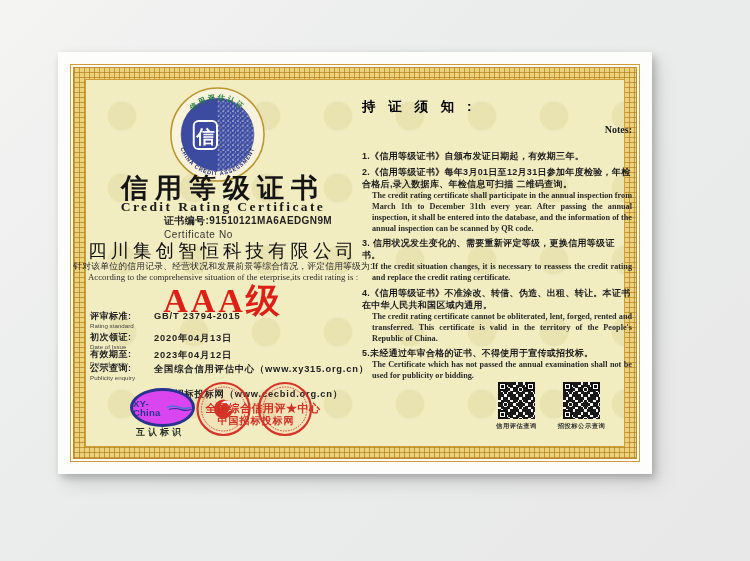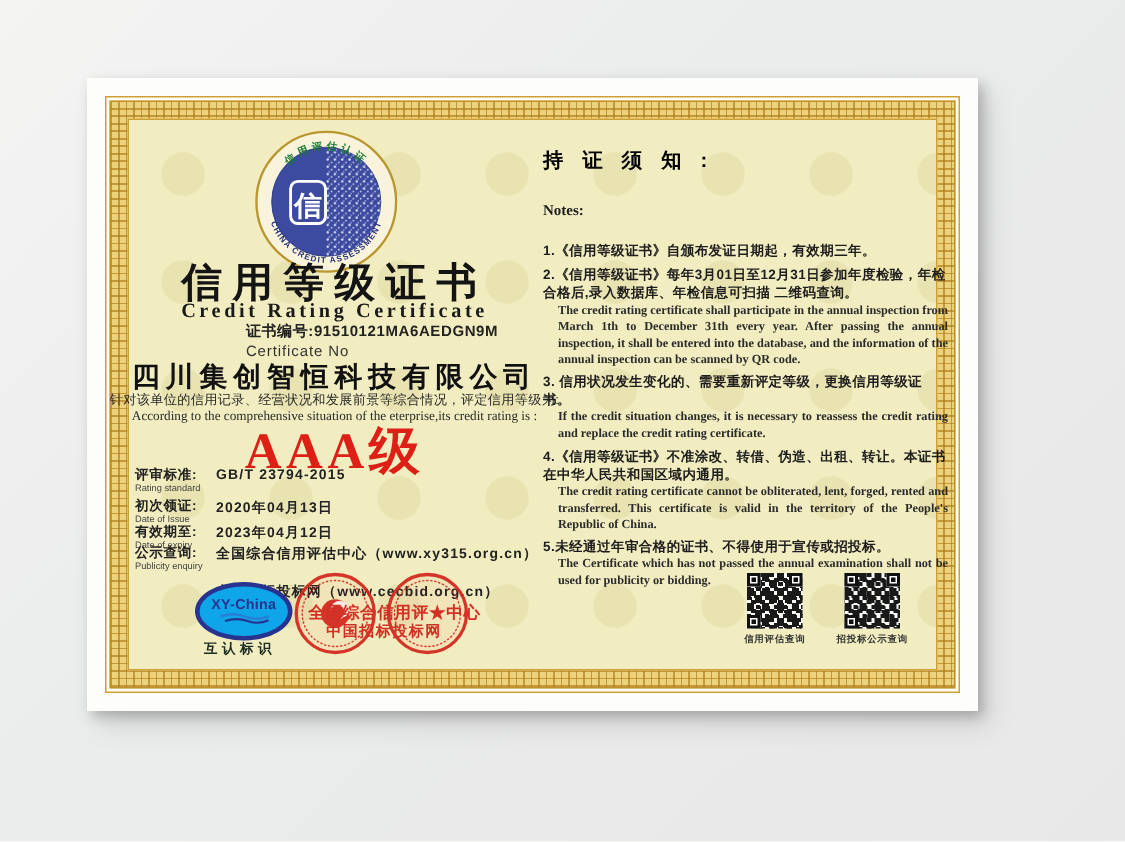--- a/index.html
+++ b/index.html
@@ -23,56 +23,56 @@
   .logo{left:111px;top:34px;width:97px;height:97px;}
 
   .title-zh{left:4px;top:118px;width:322px;font-size:27px;font-weight:bold;letter-spacing:7px;
     color:#141414;font-family:"Liberation Serif",serif;}
   .title-en{left:4px;top:147px;width:322px;font-size:13.5px;font-weight:bold;letter-spacing:2.4px;
     color:#1a1a1a;font-family:"Liberation Serif",serif;}
   .certno{left:60px;top:162px;width:260px;text-align:center;}
   .certno .inner{display:inline-block;text-align:left;}
   .certno .l1{font-size:10px;font-weight:bold;color:#222;letter-spacing:.4px;}
   .certno .l2{font-size:10px;color:#333;margin-top:1px;letter-spacing:.6px;}
-  .company{left:4px;top:186px;width:322px;font-size:18.5px;font-weight:bold;letter-spacing:4px;
+  .company{left:4px;top:186px;width:322px;font-size:18.5px;font-weight:normal;letter-spacing:4px;
     color:#111;font-family:"Liberation Serif",serif;}
   .desc-zh{left:6px;top:209px;width:318px;font-size:8.8px;color:#2a2a2a;letter-spacing:.2px;}
   .desc-en{left:6px;top:220px;width:318px;font-size:8.8px;color:#2a2a2a;font-family:"Liberation Serif",serif;}
   .rating{left:4px;top:226px;width:322px;font-size:34px;font-weight:bold;letter-spacing:3px;
     color:#dd1f15;font-family:"Liberation Serif",serif;}
 
-  .frow{position:absolute;left:32px;display:flex;align-items:flex-start;}
+  .frow{position:absolute;left:32px;display:flex;align-items:flex-start;gap:10px;}
   .frow .lab{width:54px;flex:0 0 54px;}
   .frow .lz{font-size:9px;font-weight:bold;color:#222;letter-spacing:.5px;}
   .frow .le{font-size:6.2px;color:#444;margin-top:-1px;}
   .frow .val{font-size:9.3px;font-weight:bold;color:#222;letter-spacing:.8px;padding-top:1px;}
   .frow .val .v2{margin-top:12px;}
 
   .xy-oval{left:72px;top:336px;width:59px;height:33px;border:3.5px solid #27338f;border-radius:50%;
-    background:#0ea5e9;display:flex;flex-direction:column;align-items:center;justify-content:center;}
+    background:#d946ef;display:flex;flex-direction:row;align-items:center;justify-content:center;}
   .xy-oval .t{font-size:9.5px;font-weight:bold;color:#27338f;letter-spacing:.2px;line-height:9px;}
   .xy-label{left:64px;top:374px;width:76px;font-size:9px;font-weight:bold;color:#1c2c22;letter-spacing:3px;}
 
   .seals{left:133px;top:328px;width:195px;height:62px;opacity:.93;}
 
   .qr{width:37px;height:37px;background-color:#f7f7f4;top:330px;
     background-image:
       repeating-conic-gradient(#191919 0% 25%, transparent 0% 50%),
       repeating-conic-gradient(transparent 0% 25%, #191919 0% 50%);
     background-size:6px 6px, 10px 10px;}
   .qr1{left:440px;} .qr2{left:505px;}
   .fp{position:absolute;width:9px;height:9px;border:2px solid #111;background:#fff;box-sizing:border-box;}
   .fp::after{content:"";position:absolute;left:1px;top:1px;width:3px;height:3px;background:#111;}
   .fp.tl{left:0;top:0;} .fp.tr{right:0;top:0;} .fp.bl{left:0;bottom:0;}
   .qr-label{top:370px;font-size:6.3px;font-weight:bold;color:#333;letter-spacing:.5px;text-align:center;}
   .ql1{left:427px;width:63px;} .ql2{left:492px;width:63px;}
 
   .notes{left:304px;top:46px;width:270px;color:#1d1d1d;}
   .notes .hz{font-size:13.5px;font-weight:bold;letter-spacing:4.5px;color:#000000;}
-  .notes .he{font-size:10px;font-weight:bold;margin-top:19px;font-family:"Liberation Serif",serif;}
+  .notes .he{font-size:10px;font-weight:bold;margin-top:8px;font-family:"Liberation Serif",serif;text-align:right;}
   .notes ol{list-style:none;margin:15px 0 0 0;padding:0;}
   .notes li{margin-bottom:3.5px;}
   .notes .nz{font-size:9px;font-weight:bold;line-height:12px;letter-spacing:.3px;color:#1d1d1d;}
   .notes .ne{font-size:8.2px;line-height:11px;font-weight:600;color:#2b2b2b;padding-left:10px;
     text-align:justify;font-family:"Liberation Serif",serif;}
 </style>
 </head>
 <body>
 
 <div class="stage">

